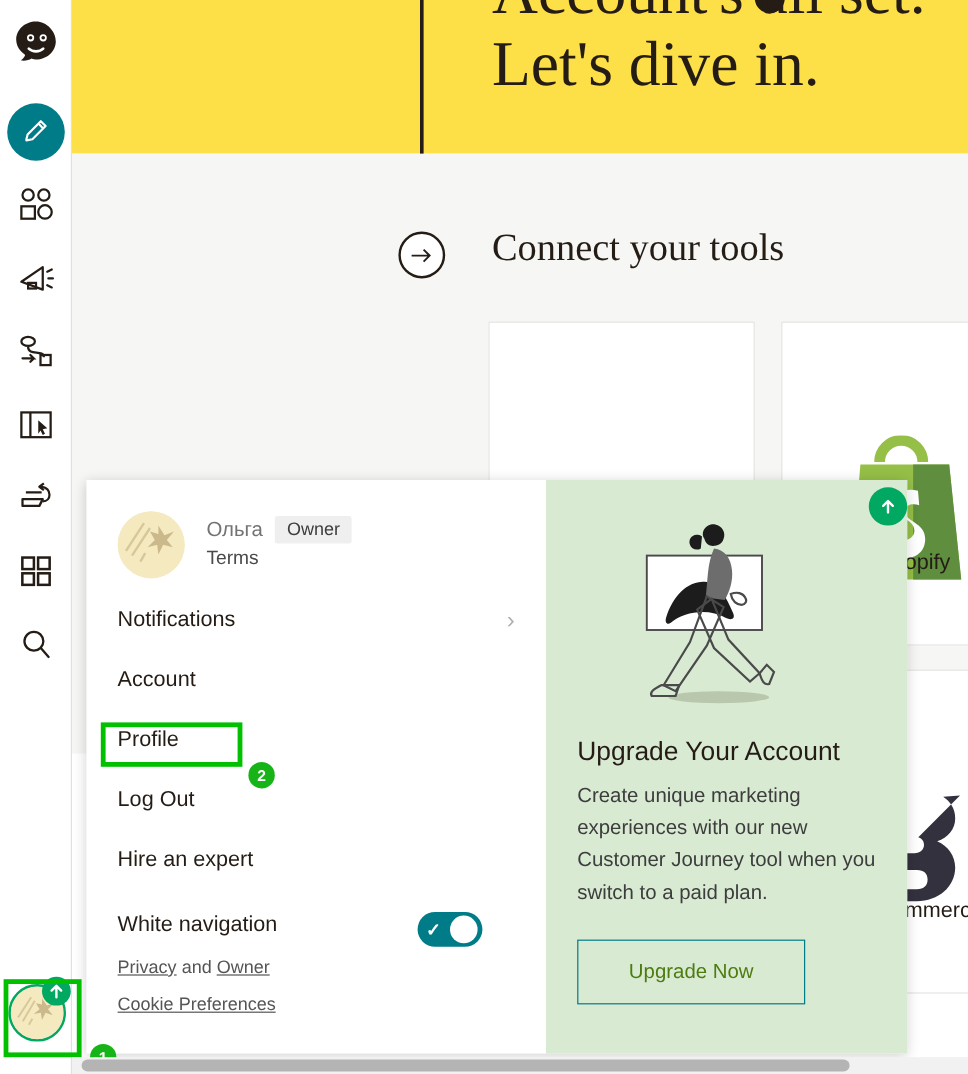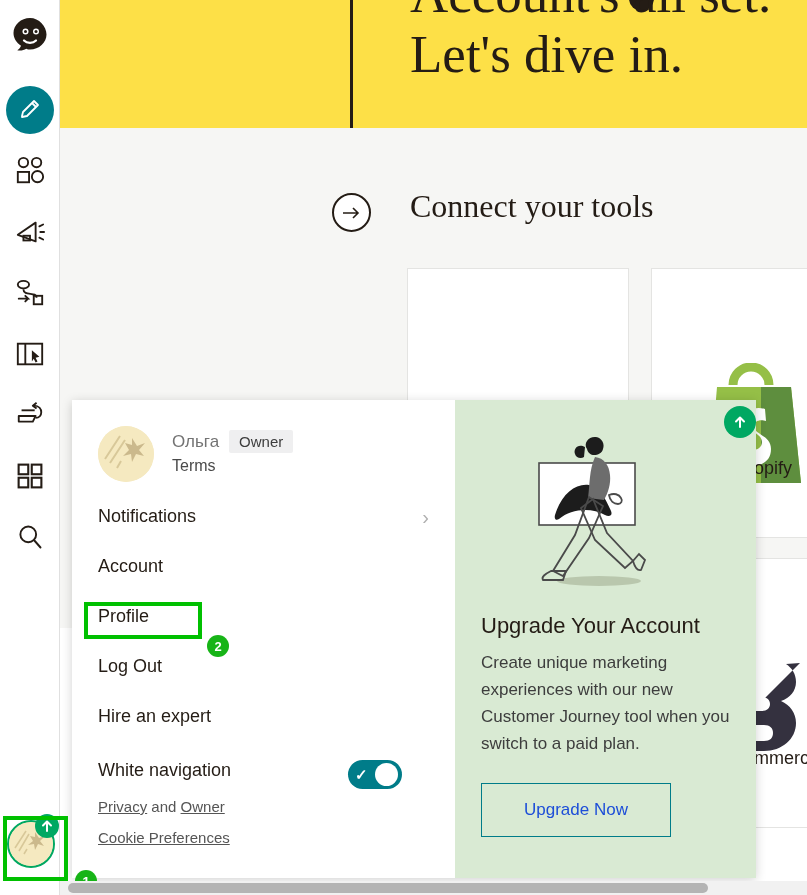--- a/index.html
+++ b/index.html
@@ -149,21 +149,21 @@
   }
   .promo-arrow-badge {
     position: absolute; right: 0px; top: 6px;
     width: 32px; height: 32px; border-radius: 50%;
     background: #00a862; display: flex; align-items: center; justify-content: center;
   }
   .promo-title { font-size: 22px; color: #241c15; margin: 12px 0 10px 0; }
   .promo-text { font-size: 17px; line-height: 27px; color: #3d3d3d; }
   .promo-btn {
     margin-top: 26px; width: 190px; height: 54px;
-    border: 1px solid #007c89; color: #1d4ed8;
+    border: 1px solid #007c89; color: #4d7c0f;
     display: flex; align-items: center; justify-content: center;
     font-size: 17px; cursor: pointer; background: transparent;
   }
 
   
   .hl-box {
     position: absolute; border: 4px solid #00c000; z-index: 40; pointer-events: none;
   }
   .hl-badge {
     position: absolute; width: 22px; height: 22px; border-radius: 50%;

